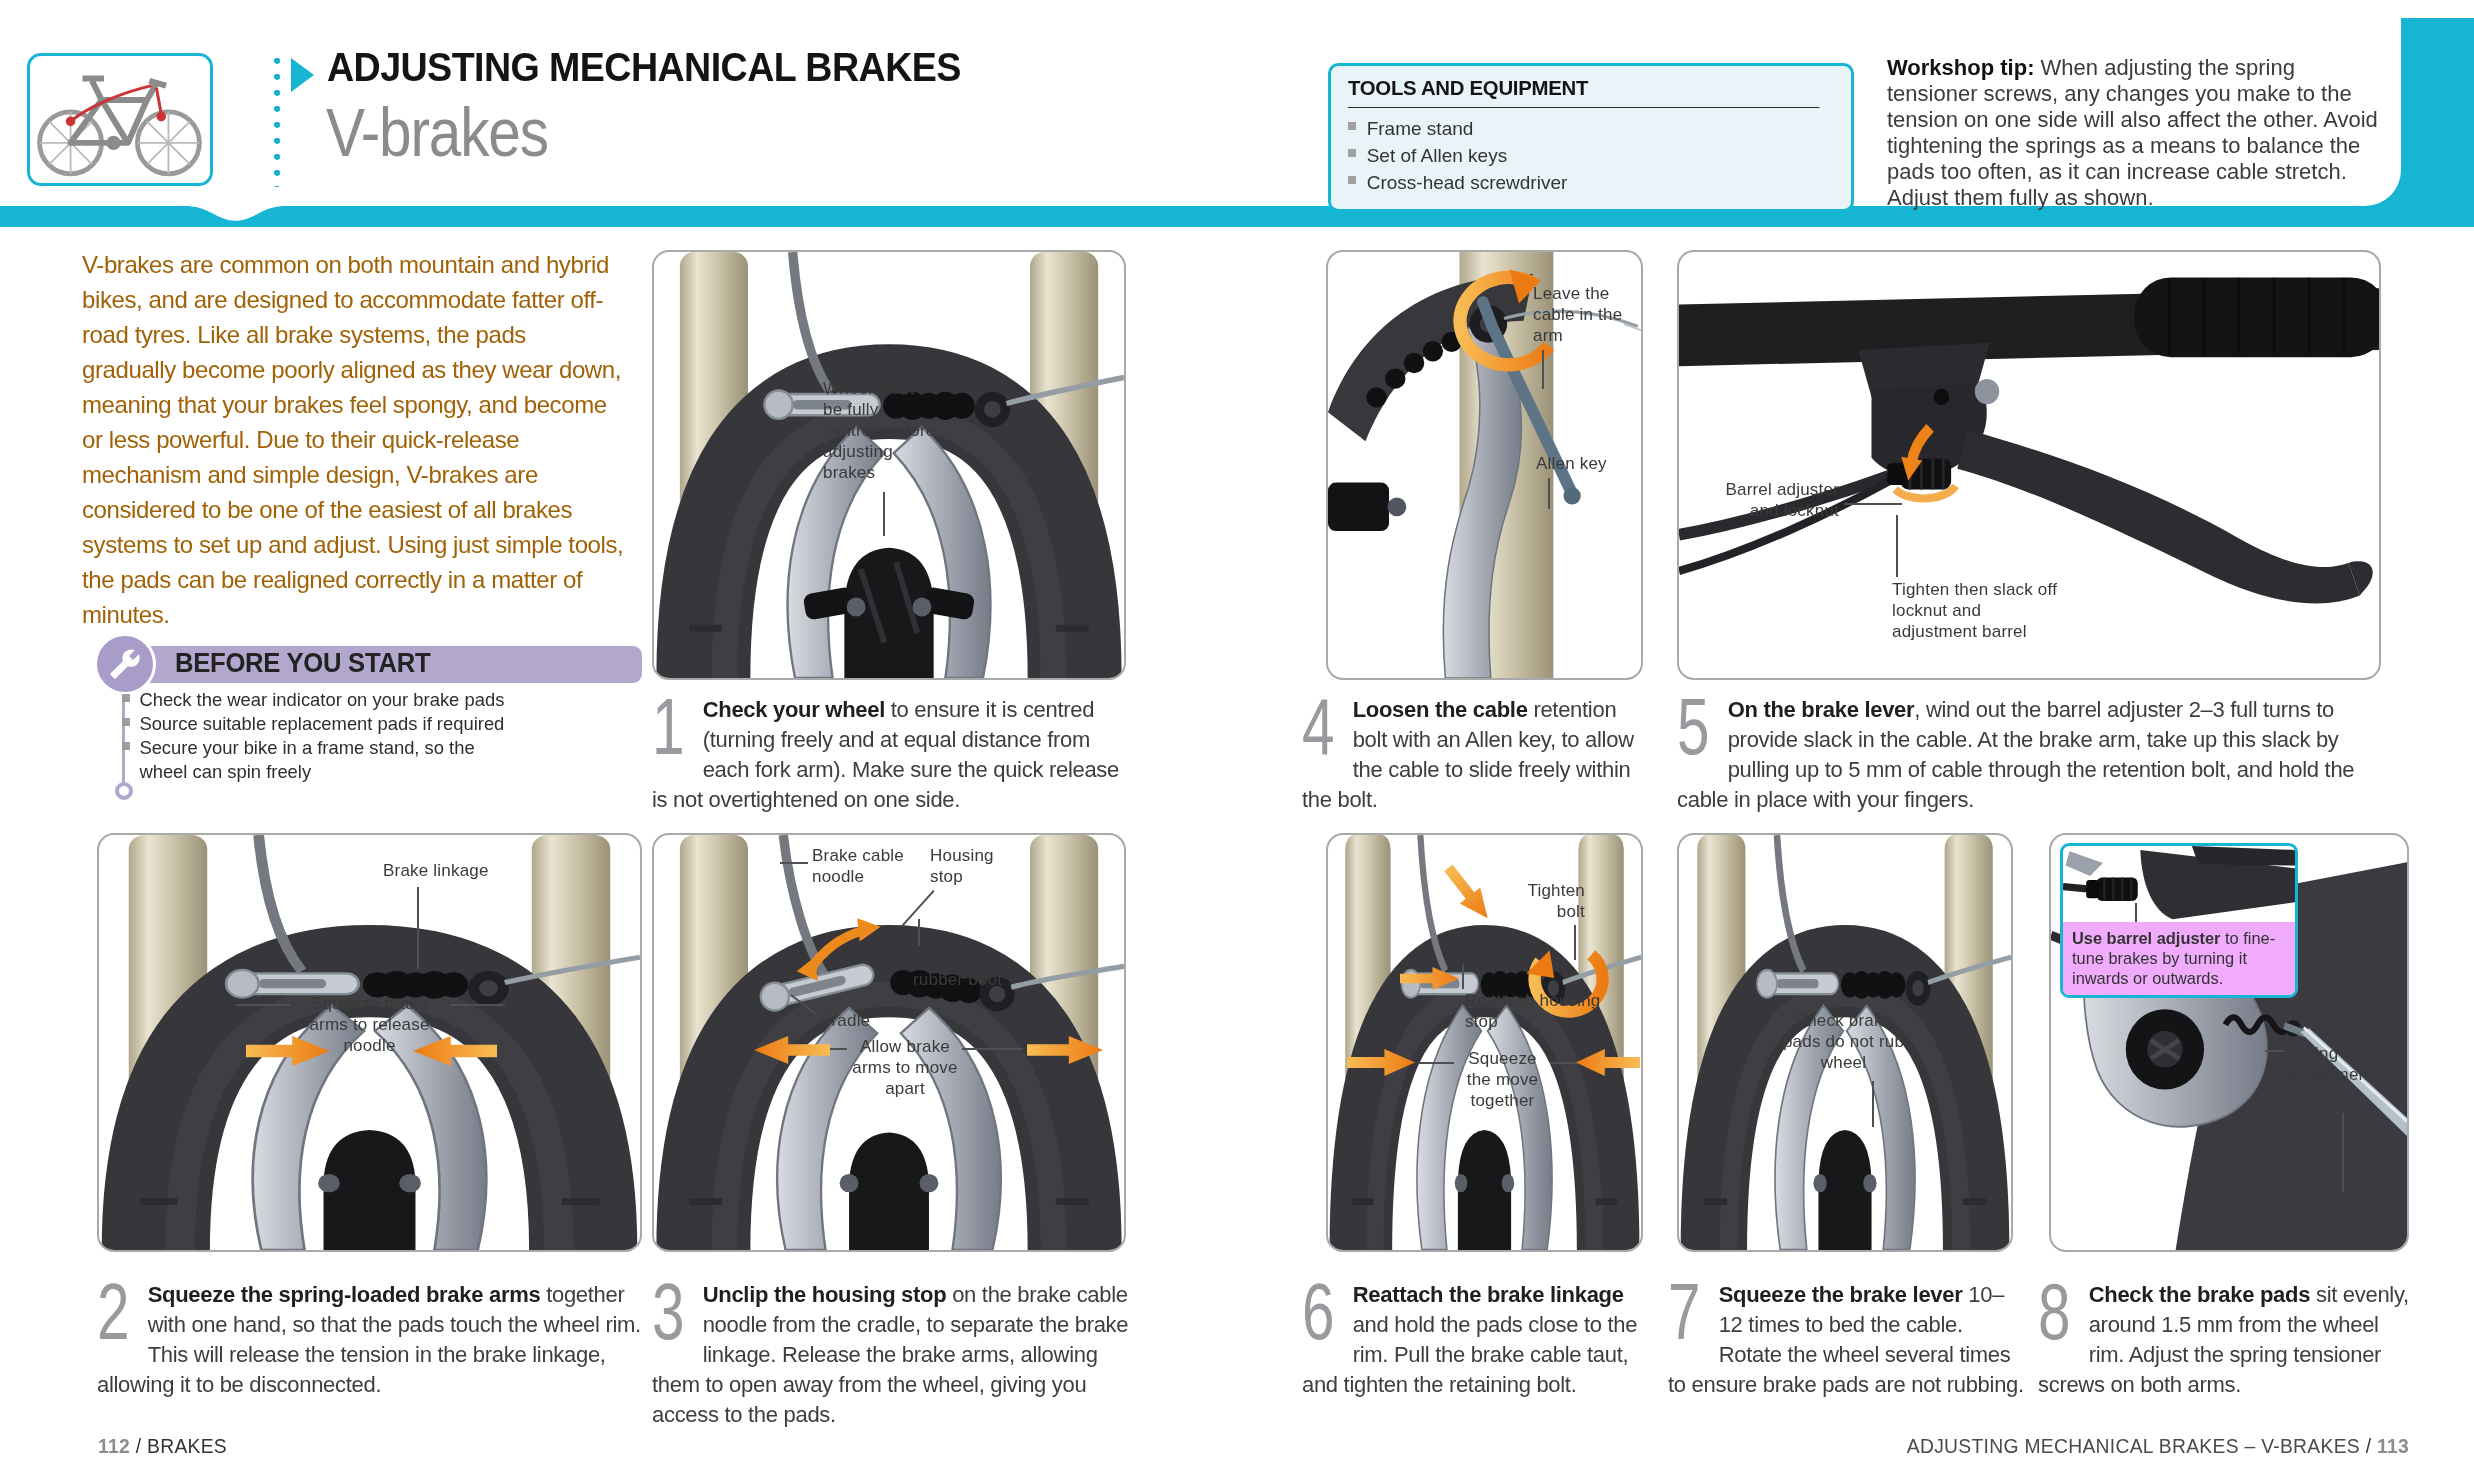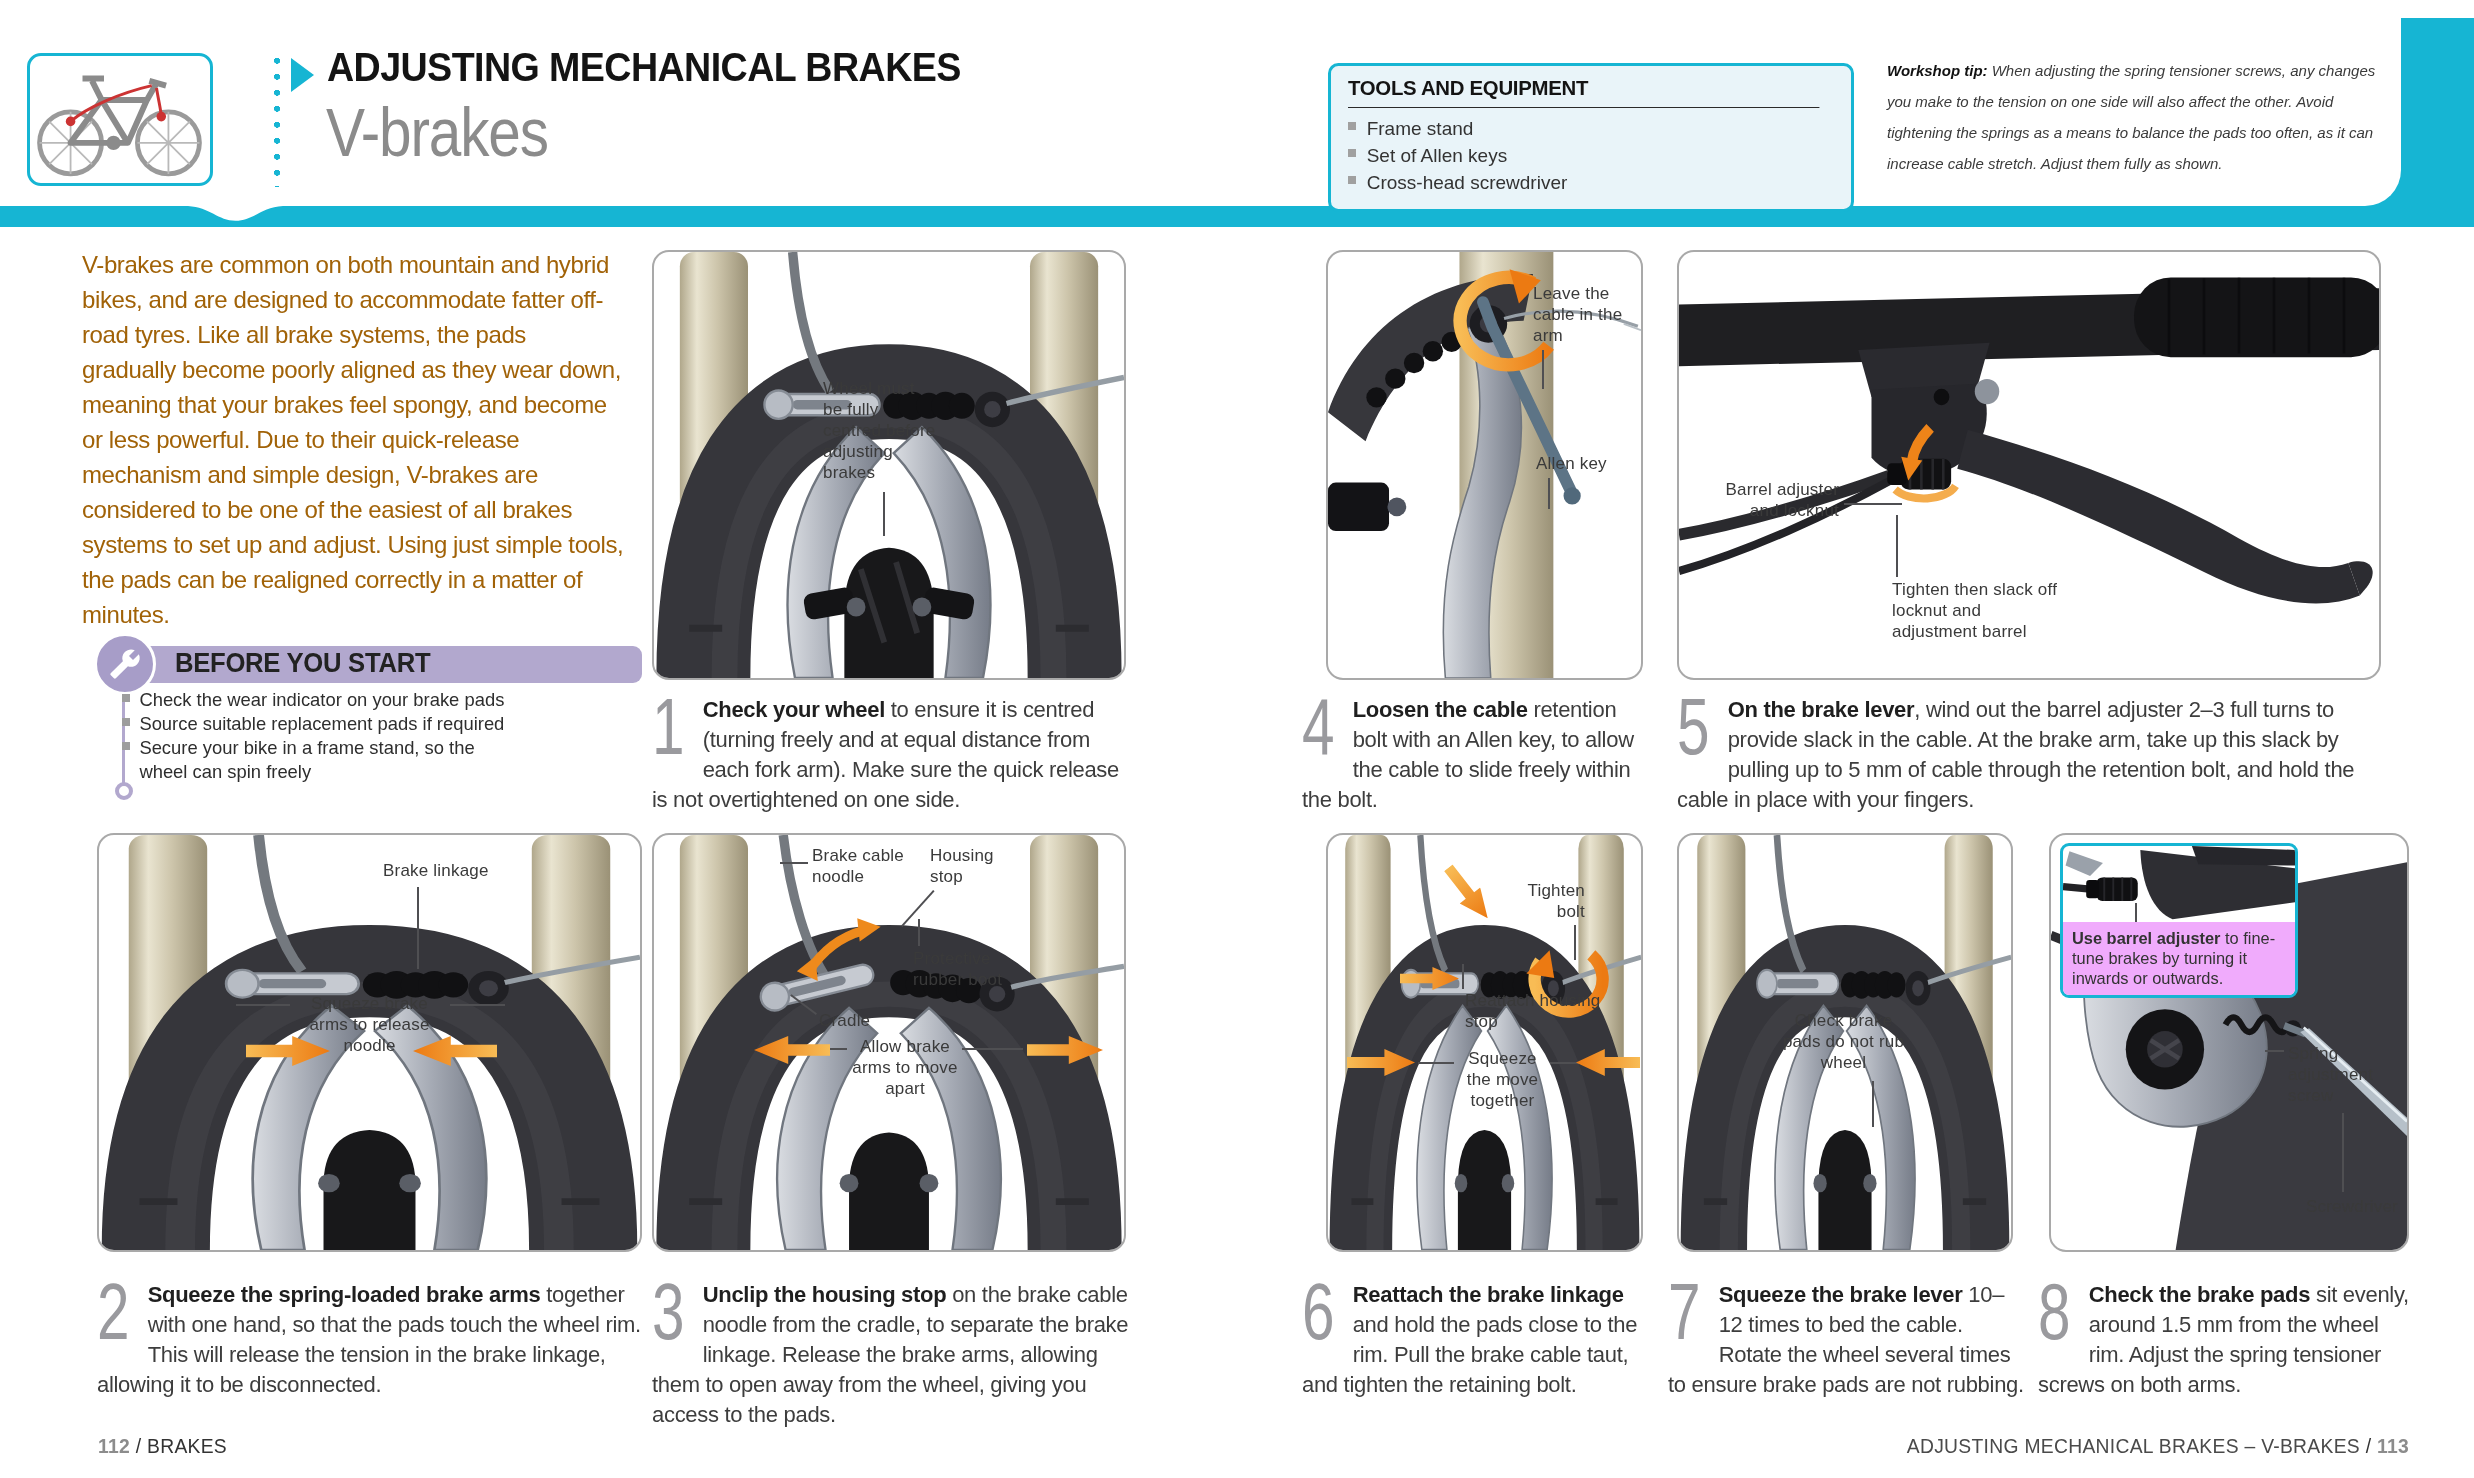--- a/index.html
+++ b/index.html
@@ -20,21 +20,21 @@
   .dots{position:absolute;left:273px;top:35px;width:7.7px;height:134px;
         background:radial-gradient(circle at 3.9px 7.7px, var(--cyan) 2.9px, transparent 3.2px);background-size:7.7px 16px;background-repeat:repeat-y;}
   .tri{position:absolute;left:291px;top:40px;width:0;height:0;border-left:23px solid var(--cyan);border-top:17.4px solid transparent;border-bottom:17.4px solid transparent;}
   .h-title{position:absolute;left:327px;top:27px;font-size:40px;font-weight:700;color:#141414;letter-spacing:-0.6px;transform:scaleX(.94);transform-origin:left top;white-space:nowrap;}
   .h-sub{position:absolute;left:326px;top:75px;font-size:68px;color:#8b8b8b;letter-spacing:-1.3px;transform:scaleX(.86);transform-origin:left top;white-space:nowrap;}
   .tools{position:absolute;left:1328px;top:45px;width:526px;background:#e9f4f9;border:3.2px solid var(--cyan);border-radius:10.3px;padding:10.3px 17px 13px;}
   .tools h3{font-size:21px;color:#141414;letter-spacing:-0.3px;border-bottom:1.9px solid #2a2a2a;padding-bottom:6.4px;margin-bottom:7.7px;font-weight:700;transform:scaleX(.97);transform-origin:left;}
   .blist{list-style:none;}
   .blist li{font-size:19px;line-height:27px;color:#333;display:flex;align-items:baseline;}
   .blist .sq{flex:0 0 8.4px;width:8.4px;height:8.4px;background:#a0a0a0;margin-right:10.3px;position:relative;top:-2.6px;align-self:center;}
-  .tip{position:absolute;left:1887px;top:37px;width:500px;font-size:15px;line-height:31px;color:#3b3b3b;font-style:italic;}
+  .tip{position:absolute;left:1887px;top:37px;width:500px;font-size:22px;line-height:26px;color:#3b3b3b;}
   .tip b{color:#121212;}
 
   
   .intro{position:absolute;left:82px;top:247px;width:543px;font-size:24px;line-height:35px;color:#a16207;letter-spacing:-0.4px;}
   .bys-bar{position:absolute;left:97px;top:646px;width:545px;height:37px;background:var(--purple);border-radius:9px;}
   .bys-title{position:absolute;left:175px;top:648px;font-size:27px;font-weight:700;color:#222;letter-spacing:-0.3px;transform:scaleX(.95);transform-origin:left top;white-space:nowrap;}
   .bys-badge{position:absolute;left:94px;top:633px;width:62px;height:62px;border-radius:50%;background:var(--purple2);border:3.2px solid #fff;display:flex;align-items:center;justify-content:center;}
   .bys-line{position:absolute;left:122px;top:683px;width:3.2px;height:103px;background:var(--purple);}
   .bys-ring{position:absolute;left:115px;top:782px;width:18px;height:18px;border:4.5px solid var(--purple);border-radius:50%;background:#fff;}
   .bys-items{position:absolute;left:122px;top:688px;width:516px;}

